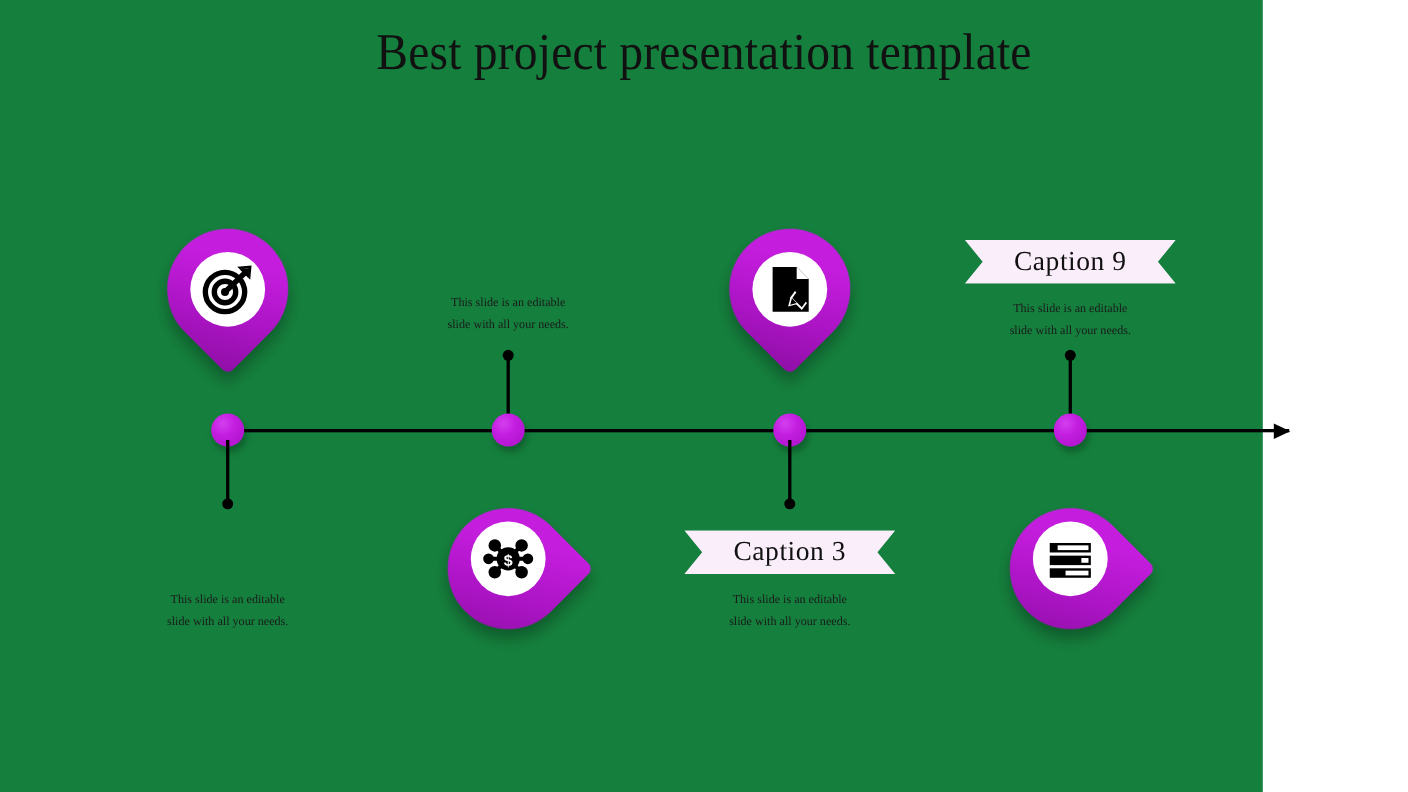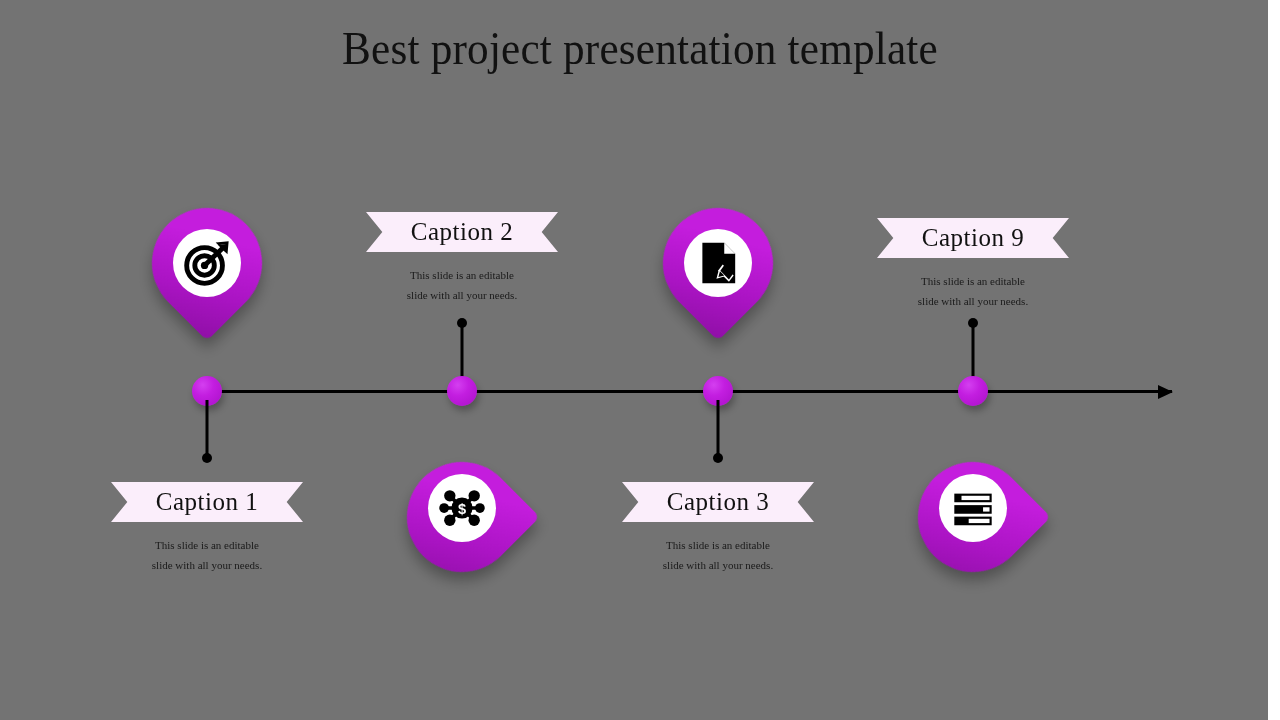--- a/index.html
+++ b/index.html
@@ -11,23 +11,23 @@
   body {
     width: 1280px;
     height: 720px;
     overflow: hidden;
     font-family: "Liberation Serif", "DejaVu Serif", serif;
     position: relative;
   }
 
   #slide {
     position: relative;
-    width: 1268px;
+    width: 1148px;
     height: 720px;
-    background: #737373;
+    background: #15803d;
   }
 
   
   #slide-title {
     position: absolute;
     top: 18px;
     left: 0;
     width: 1280px;
     text-align: center;
     font-family: "Liberation Serif", "DejaVu Serif", serif;
@@ -186,32 +186,26 @@
         </svg>
       </span>
     </div>
   </div>
 
   <div class="axis-dot" style="left:207px; top:391px;"></div>
 
   <div class="connector-line" style="left:207px; top:400px; height:58px;"></div>
   <div class="connector-enddot" style="left:207px; top:458px;"></div>
 
-  <div class="ribbon" style="left:207px; top:482px; width:192px;">
-    <span class="ribbon-label">Caption 1</span>
-  </div>
 
   <div class="desc" style="left:207px; top:536px;">
     <div>This slide is an editable</div>
     <div>slide with all your needs.</div>
   </div>
 
-  <div class="ribbon" style="left:462px; top:212px; width:192px;">
-    <span class="ribbon-label">Caption 2</span>
-  </div>
   <div class="desc" style="left:462px; top:266px;">
     <div>This slide is an editable</div>
     <div>slide with all your needs.</div>
   </div>
   <div class="connector-enddot" style="left:462px; top:323px;"></div>
   <div class="connector-line" style="left:462px; top:323px; height:60px;"></div>
   <div class="axis-dot" style="left:462px; top:391px;"></div>
   <div class="pin pin-up" style="left:462px; top:432px;">
     <div class="pin-shape"></div>
     <div class="pin-inner">

